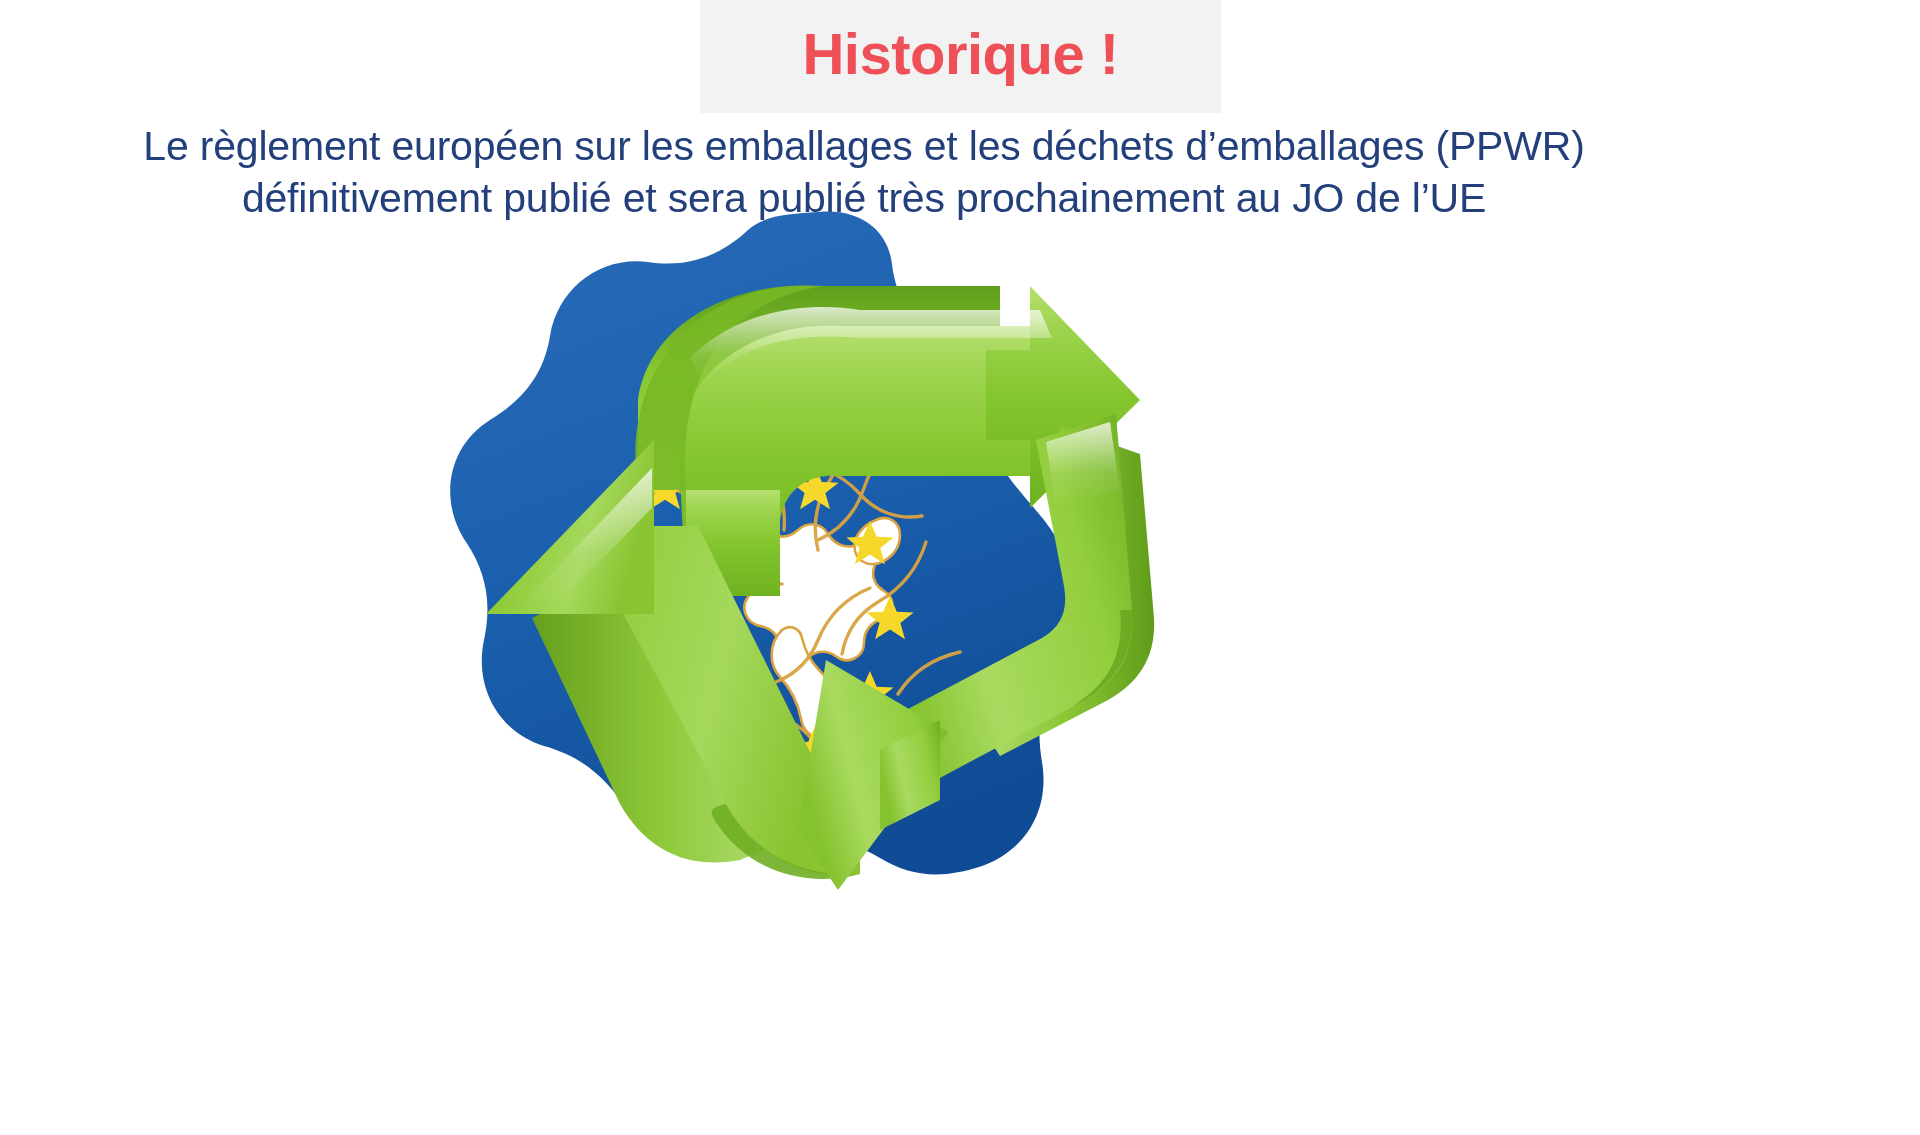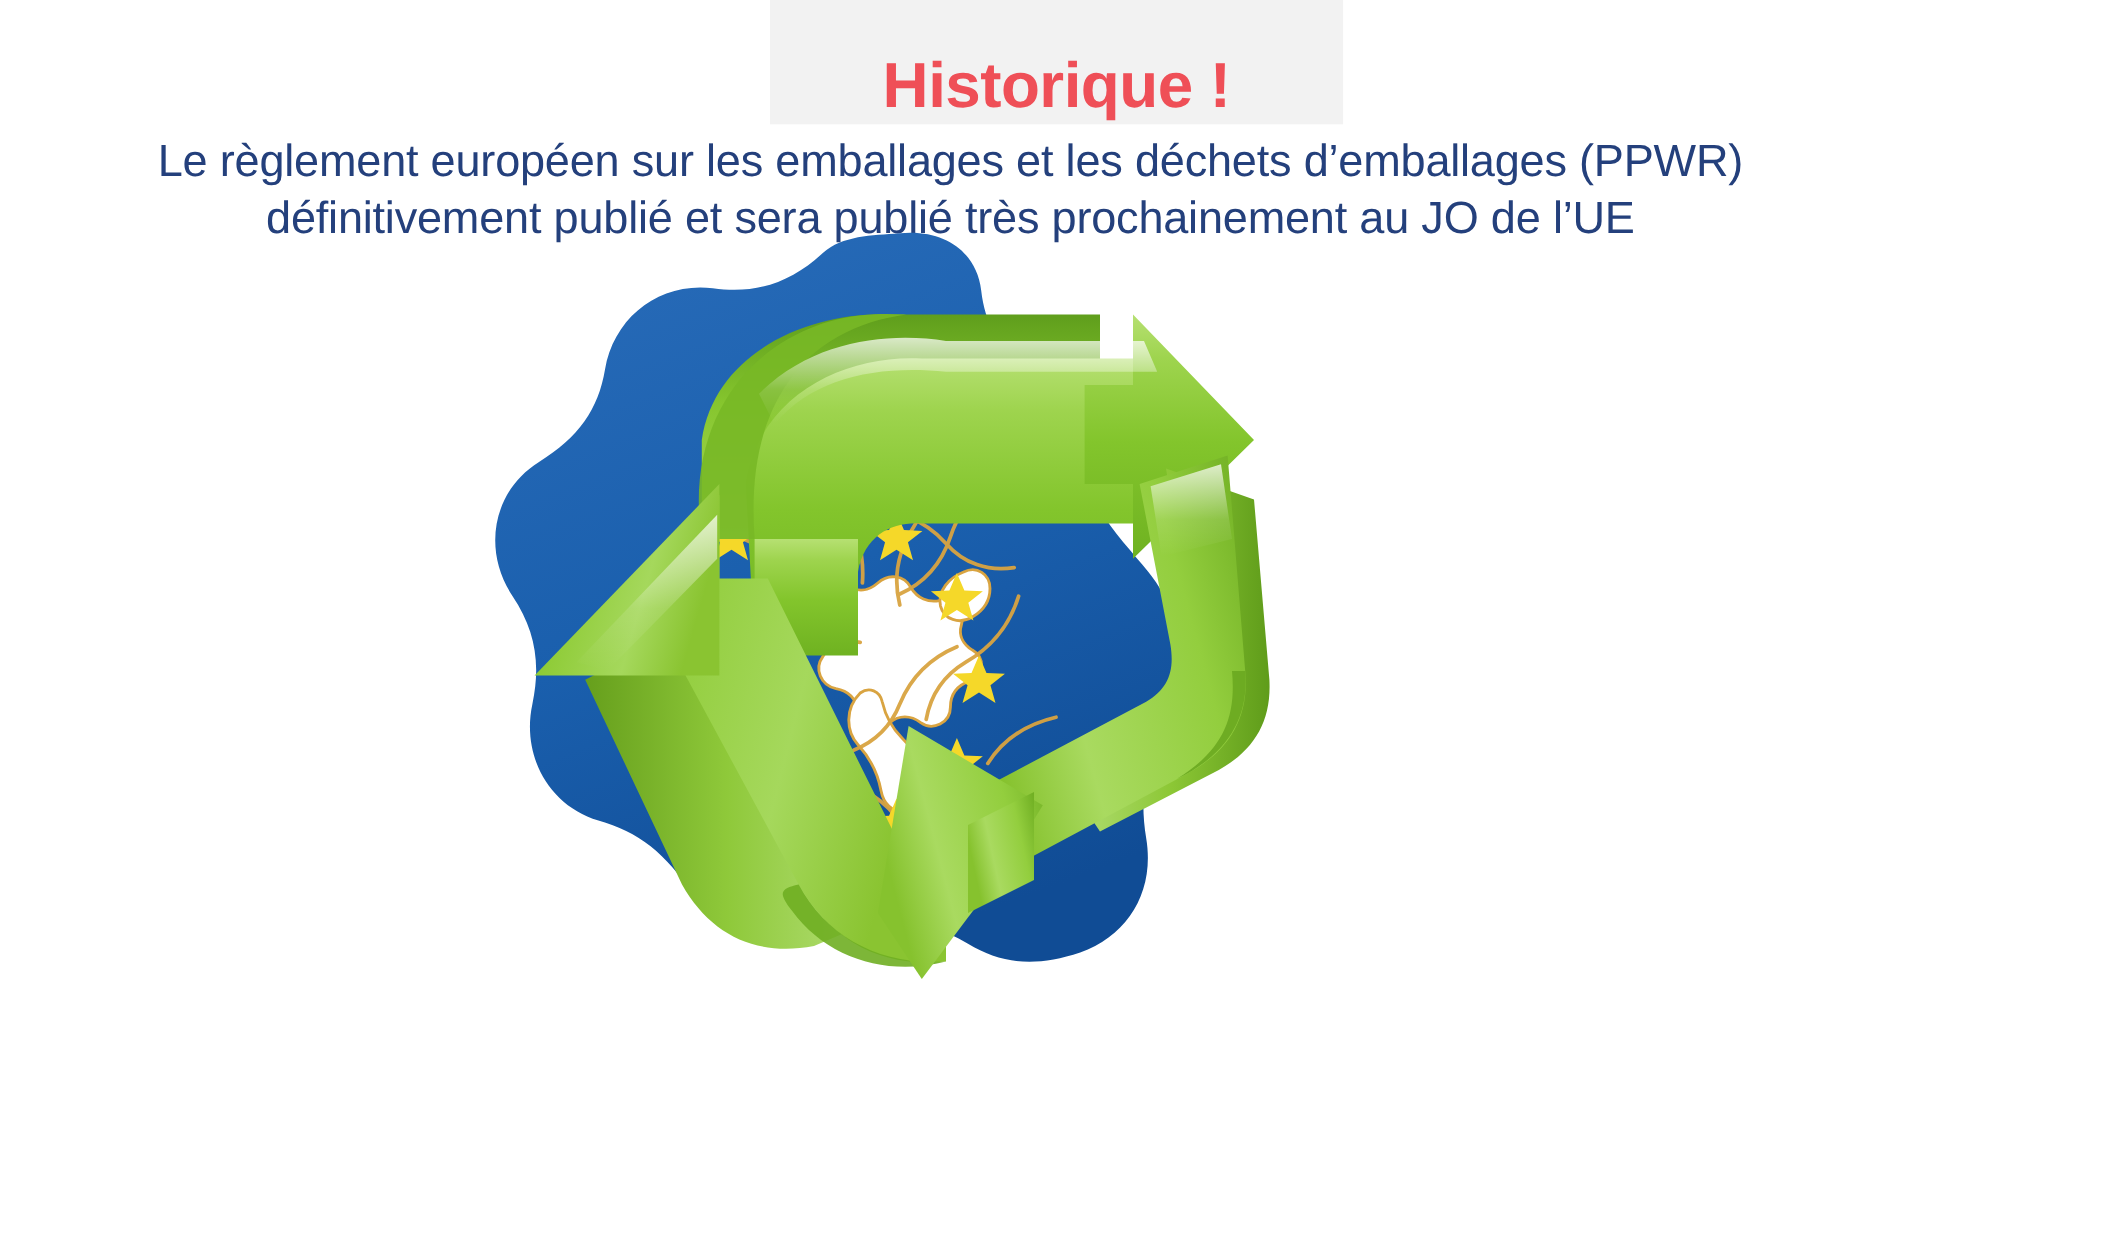--- a/index.html
+++ b/index.html
@@ -25,21 +25,21 @@
 
   
   .title-banner {
     position: absolute;
     left: 700px;
     top: 0px;
     width: 521px;
     height: 113px;
     background: #f2f2f2;
     display: flex;
-    align-items: flex-end;
+    align-items: center;
     justify-content: center;
     box-sizing: border-box;
     padding-bottom: 6px;
   }
   .title-text {
     font-family: "Liberation Sans", sans-serif;
     font-weight: bold;
     font-size: 58px;
     line-height: 1;
     color: #ef4f57;

